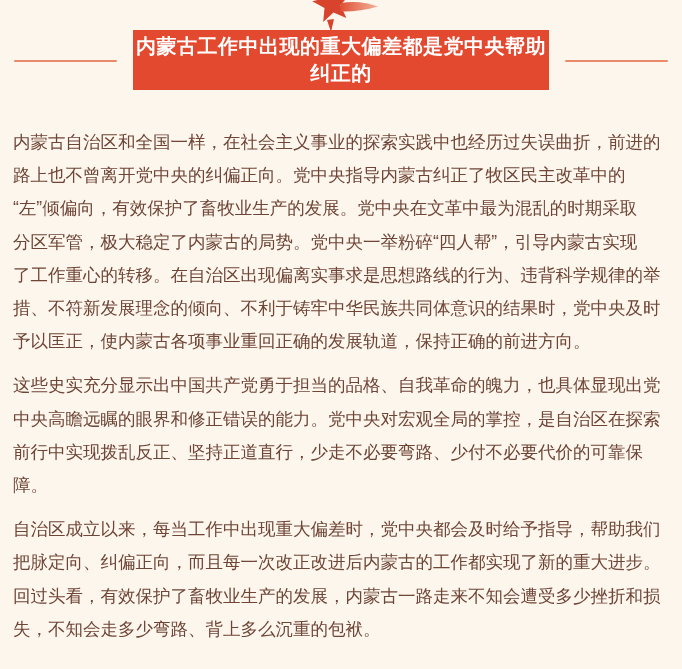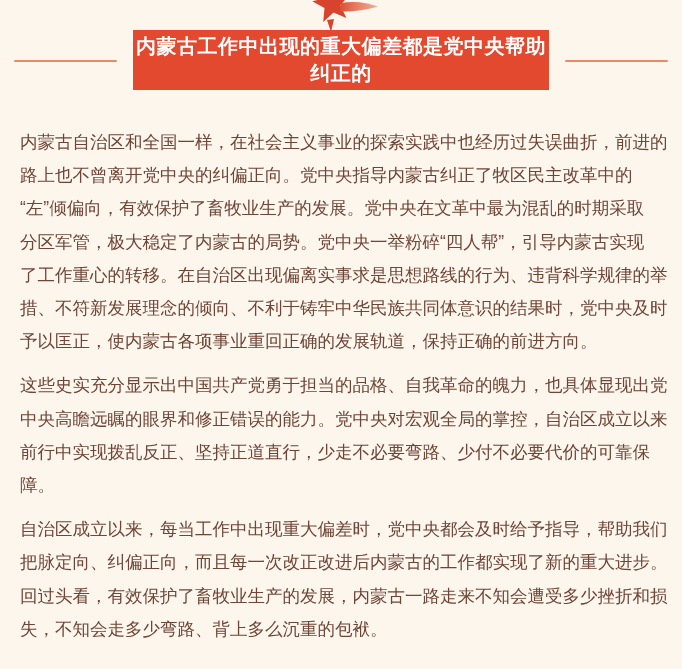--- a/index.html
+++ b/index.html
@@ -30,21 +30,21 @@
     color: #ffffff;
     font-size: 20px; line-height: 27px; font-weight: bold;
     text-align: center;
     white-space: pre-line;
     letter-spacing: 0.5px;
   }
 
   
   .content { padding: 50px 11px 0 13px; }
   .content p {
-    margin: 0 0 11px 7px;
+    margin: 0 0 11px 0;
     font-size: 17.5px;
     line-height: 33.2px;
     white-space: pre-line;
     letter-spacing: 0;
     text-align: left;
   }
 </style>
 </head>
 <body>
 
@@ -78,21 +78,21 @@
 
   <div class="content" style="color:#6e4537;">
     <p>内蒙古自治区和全国一样，在社会主义事业的探索实践中也经历过失误曲折，前进的
 路上也不曾离开党中央的纠偏正向。党中央指导内蒙古纠正了牧区民主改革中的
 “左”倾偏向，有效保护了畜牧业生产的发展。党中央在文革中最为混乱的时期采取
 分区军管，极大稳定了内蒙古的局势。党中央一举粉碎“四人帮”，引导内蒙古实现
 了工作重心的转移。在自治区出现偏离实事求是思想路线的行为、违背科学规律的举
 措、不符新发展理念的倾向、不利于铸牢中华民族共同体意识的结果时，党中央及时
 予以匡正，使内蒙古各项事业重回正确的发展轨道，保持正确的前进方向。</p>
     <p>这些史实充分显示出中国共产党勇于担当的品格、自我革命的魄力，也具体显现出党
-中央高瞻远瞩的眼界和修正错误的能力。党中央对宏观全局的掌控，自治区成立以来
+中央高瞻远瞩的眼界和修正错误的能力。党中央对宏观全局的掌控，是自治区在探索
 前行中实现拨乱反正、坚持正道直行，少走不必要弯路、少付不必要代价的可靠保
 障。</p>
     <p>自治区成立以来，每当工作中出现重大偏差时，党中央都会及时给予指导，帮助我们
 把脉定向、纠偏正向，而且每一次改正改进后内蒙古的工作都实现了新的重大进步。
 回过头看，有效保护了畜牧业生产的发展，内蒙古一路走来不知会遭受多少挫折和损
 失，不知会走多少弯路、背上多么沉重的包袱。</p>
   </div>
 
 </div>
 

